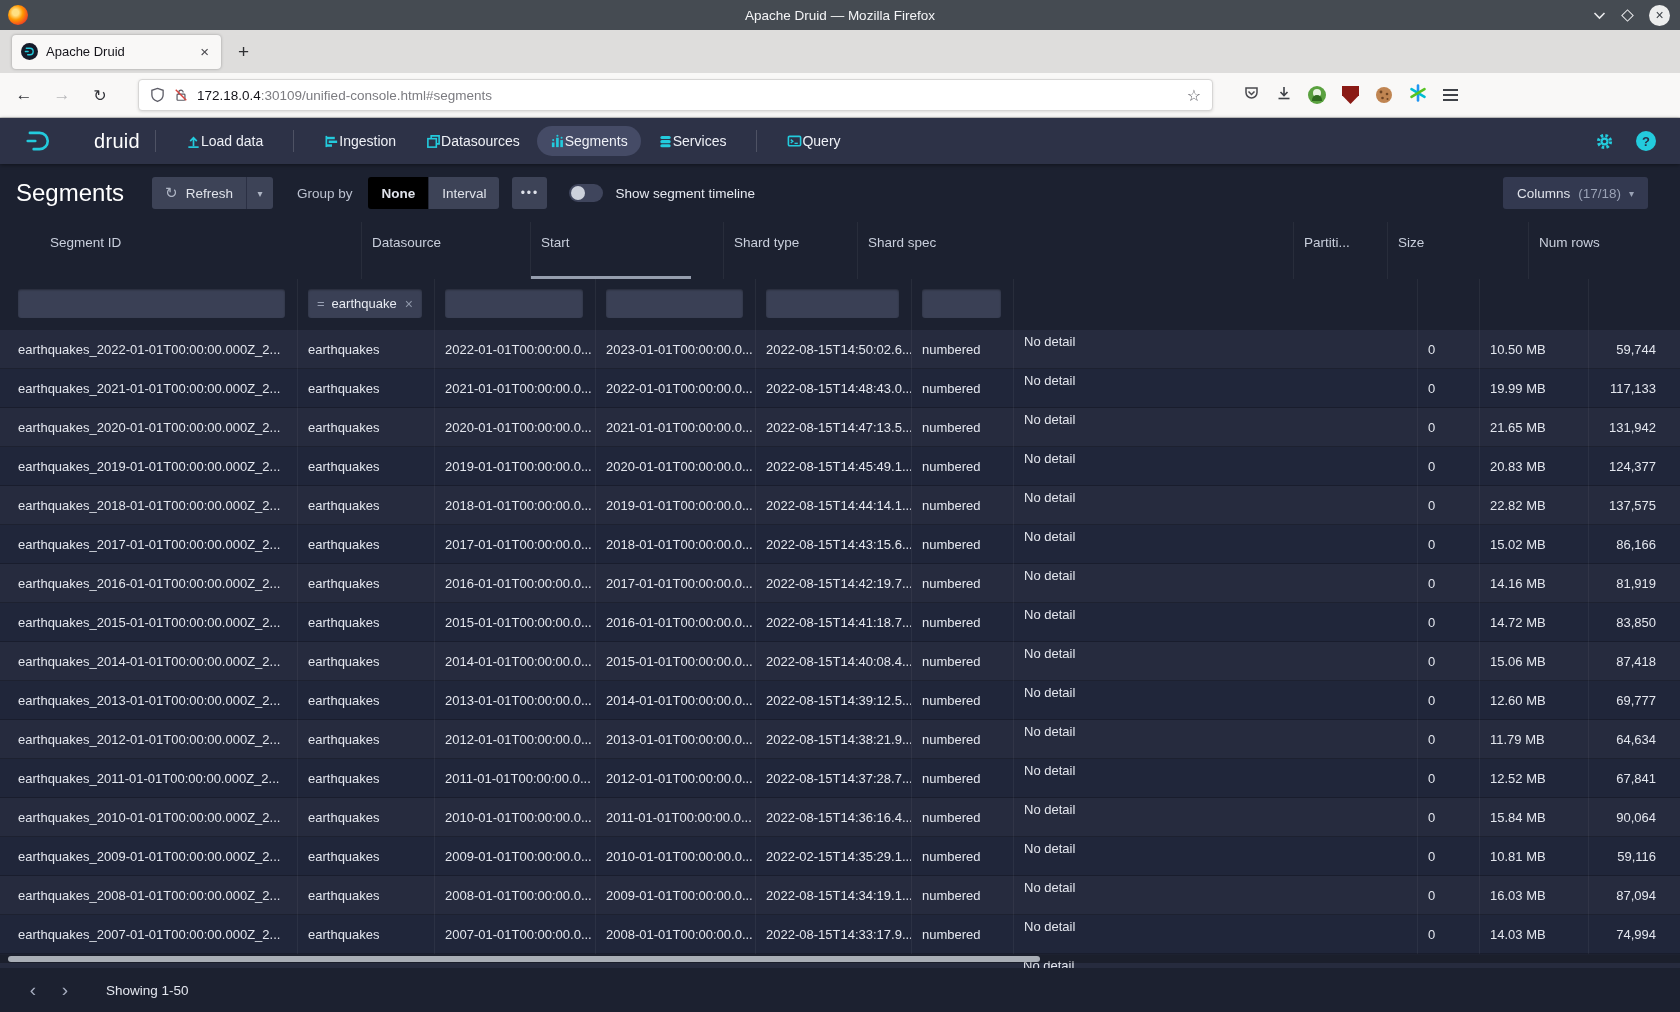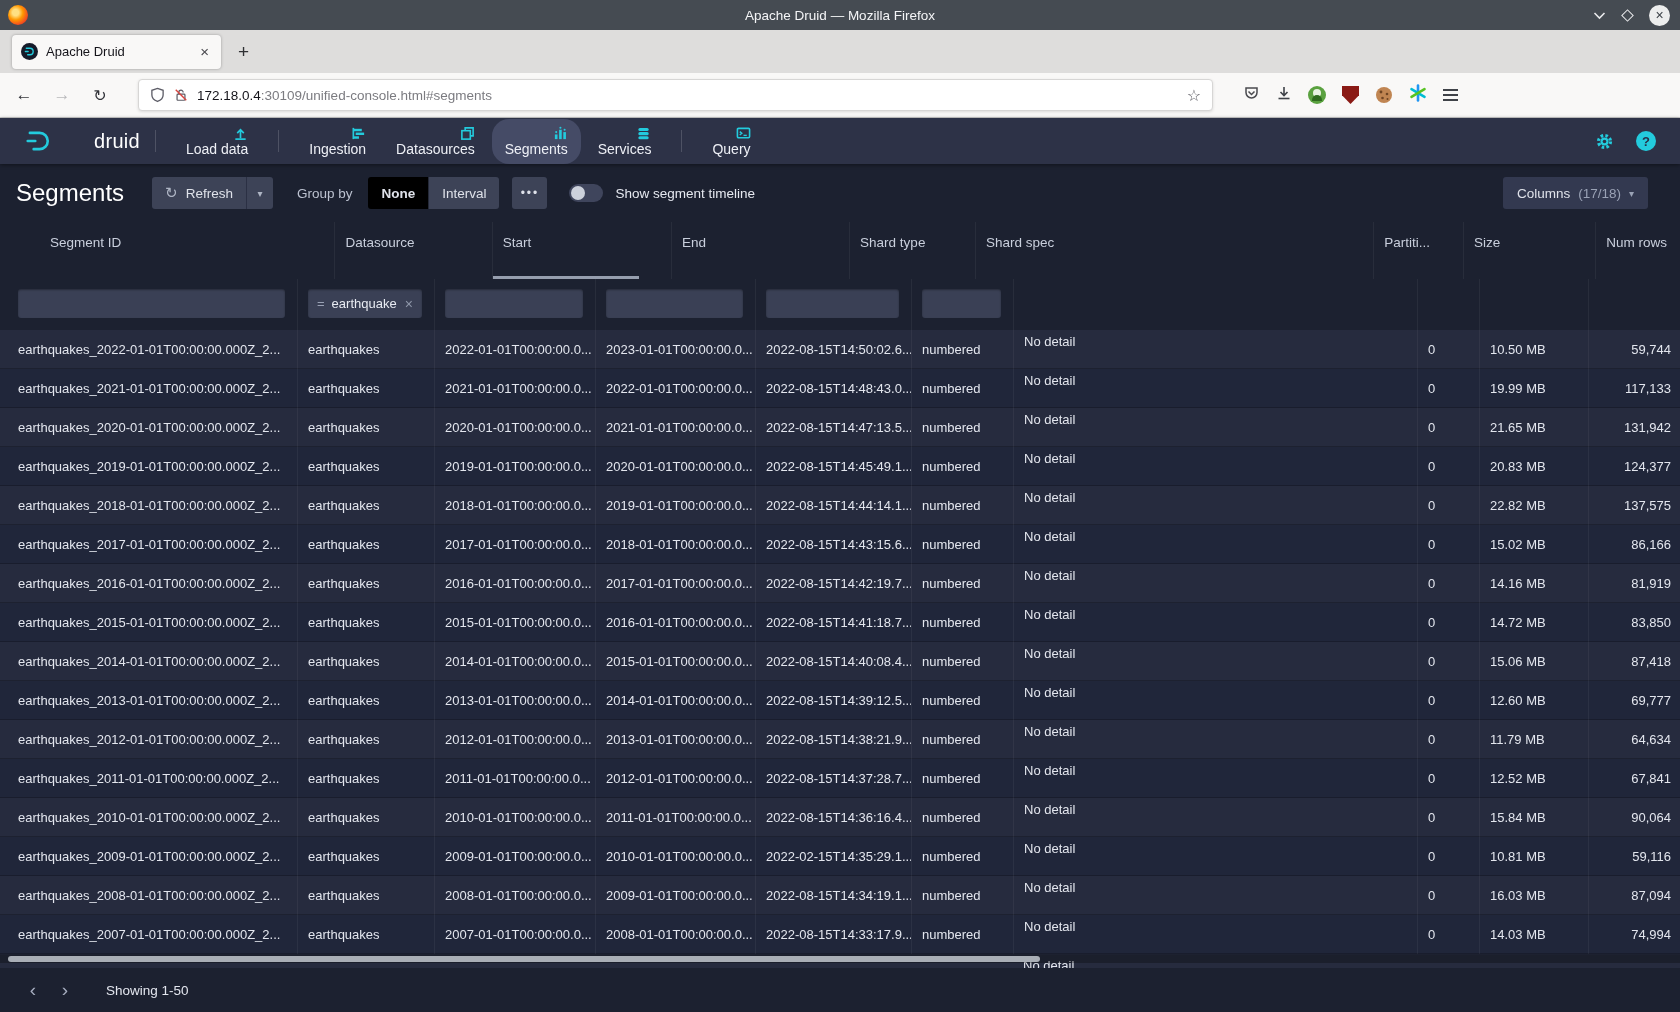--- a/index.html
+++ b/index.html
@@ -52,22 +52,22 @@
   .ext-cookie { display:flex; }
   .hamburger { margin-left:16px; margin-right:14px; display:flex; flex-direction:column; gap:3px; }
   .hamburger span { width:15px; height:2px; background:#3f4248; display:block; }
 
   
   .navbar { height:46px; background:#2d3247; display:flex; align-items:center;
     box-shadow:0 1px 4px rgba(0,0,0,.45); position:relative; z-index:3; }
   .brand { display:flex; align-items:center; margin-left:24px;gap:35px; }
   .brand-text { color:#fff; font-size:20px; margin-left:7px; letter-spacing:.3px; }
   .nav-divider { width:1px; height:22px; background:rgba(255,255,255,.16); margin:0 15px; }
-  .nav-item { display:flex; align-items:flex-end; padding:7px 13px; border-radius:17px;
-    color:#eef0f6; font-size:14px; margin:0 2px;flex-direction:column; }
+  .nav-item { display:flex; align-items:center; padding:7px 13px; border-radius:17px;
+    color:#eef0f6; font-size:14px; margin:0 2px; }
   .nav-item.active { background:#454b66; }
   .nav-item svg { flex:none; }
   .nav-spacer { flex:1; }
   .gear { margin-right:22px; display:flex; }
   .help { width:20px; height:20px; border-radius:50%; background:#23cbdd; color:#273049;
     font-weight:bold; font-size:13px; display:flex; align-items:center; justify-content:center;
     margin-right:24px; }
 
   
   .pageheader { height:58px; display:flex; align-items:center; padding:0 16px; }
@@ -114,21 +114,21 @@
   .ftag .rm { color:#8f97aa; font-size:14px; margin-left:1px; }
 
   .tbody { }
   .tr { display:flex; height:39px; box-shadow:inset 0 -1px 0 rgba(0,0,0,.22); }
   .tr.odd { background:#262b3e; }
   .tr.even { background:#20263a; }
   .td { display:flex; align-items:center; padding-left:10px; padding-right:6px; font-size:13px;
     color:#e3e6ee; white-space:nowrap; overflow:hidden; border-left:1px solid rgba(255,255,255,.05); }
   .td:first-child { padding-left:18px; border-left:none; }
   .td.spec { align-items:flex-start; padding-top:4px; }
-  .td.num { justify-content:flex-end; padding-right:9px; }
+  .td.num { justify-content:flex-end; padding-right:24px; }
 
   .partial-clip { height:14px; overflow:hidden; background:#262b3e; position:relative;
     box-shadow:inset 0 1px 0 rgba(0,0,0,.22); }
   .partial-spec { position:absolute; left:1023px; top:4px; font-size:13px; color:#e3e6ee; }
 
   .hscroll { position:absolute; left:0; top:955px; width:1680px; height:8px; background:rgba(0,0,0,.28); }
   .hscroll-thumb { position:absolute; left:8px; top:1px; width:1032px; height:6px;
     border-radius:3px; background:#a9aeb6; }
 
   
@@ -330,21 +330,20 @@
       <span>Columns</span>
       <span class="columns-count">(17/18)</span>
       <span class="columns-caret">▾</span>
     </div>
   </div>
 
   <div class="thead">
     <div class="th c0">Segment ID</div>
     <div class="th c1">Datasource</div>
     <div class="th c2 sorted">Start</div>
-    <div class="th c3">End</div>
     <div class="th c5">Shard type</div>
     <div class="th c6">Shard spec</div>
     <div class="th c7">Partiti...</div>
     <div class="th c8">Size</div>
     <div class="th c9">Num rows</div>
   </div>
 
   <div class="filters">
     <div class="fc c0">
         <div class="fbox"></div>

